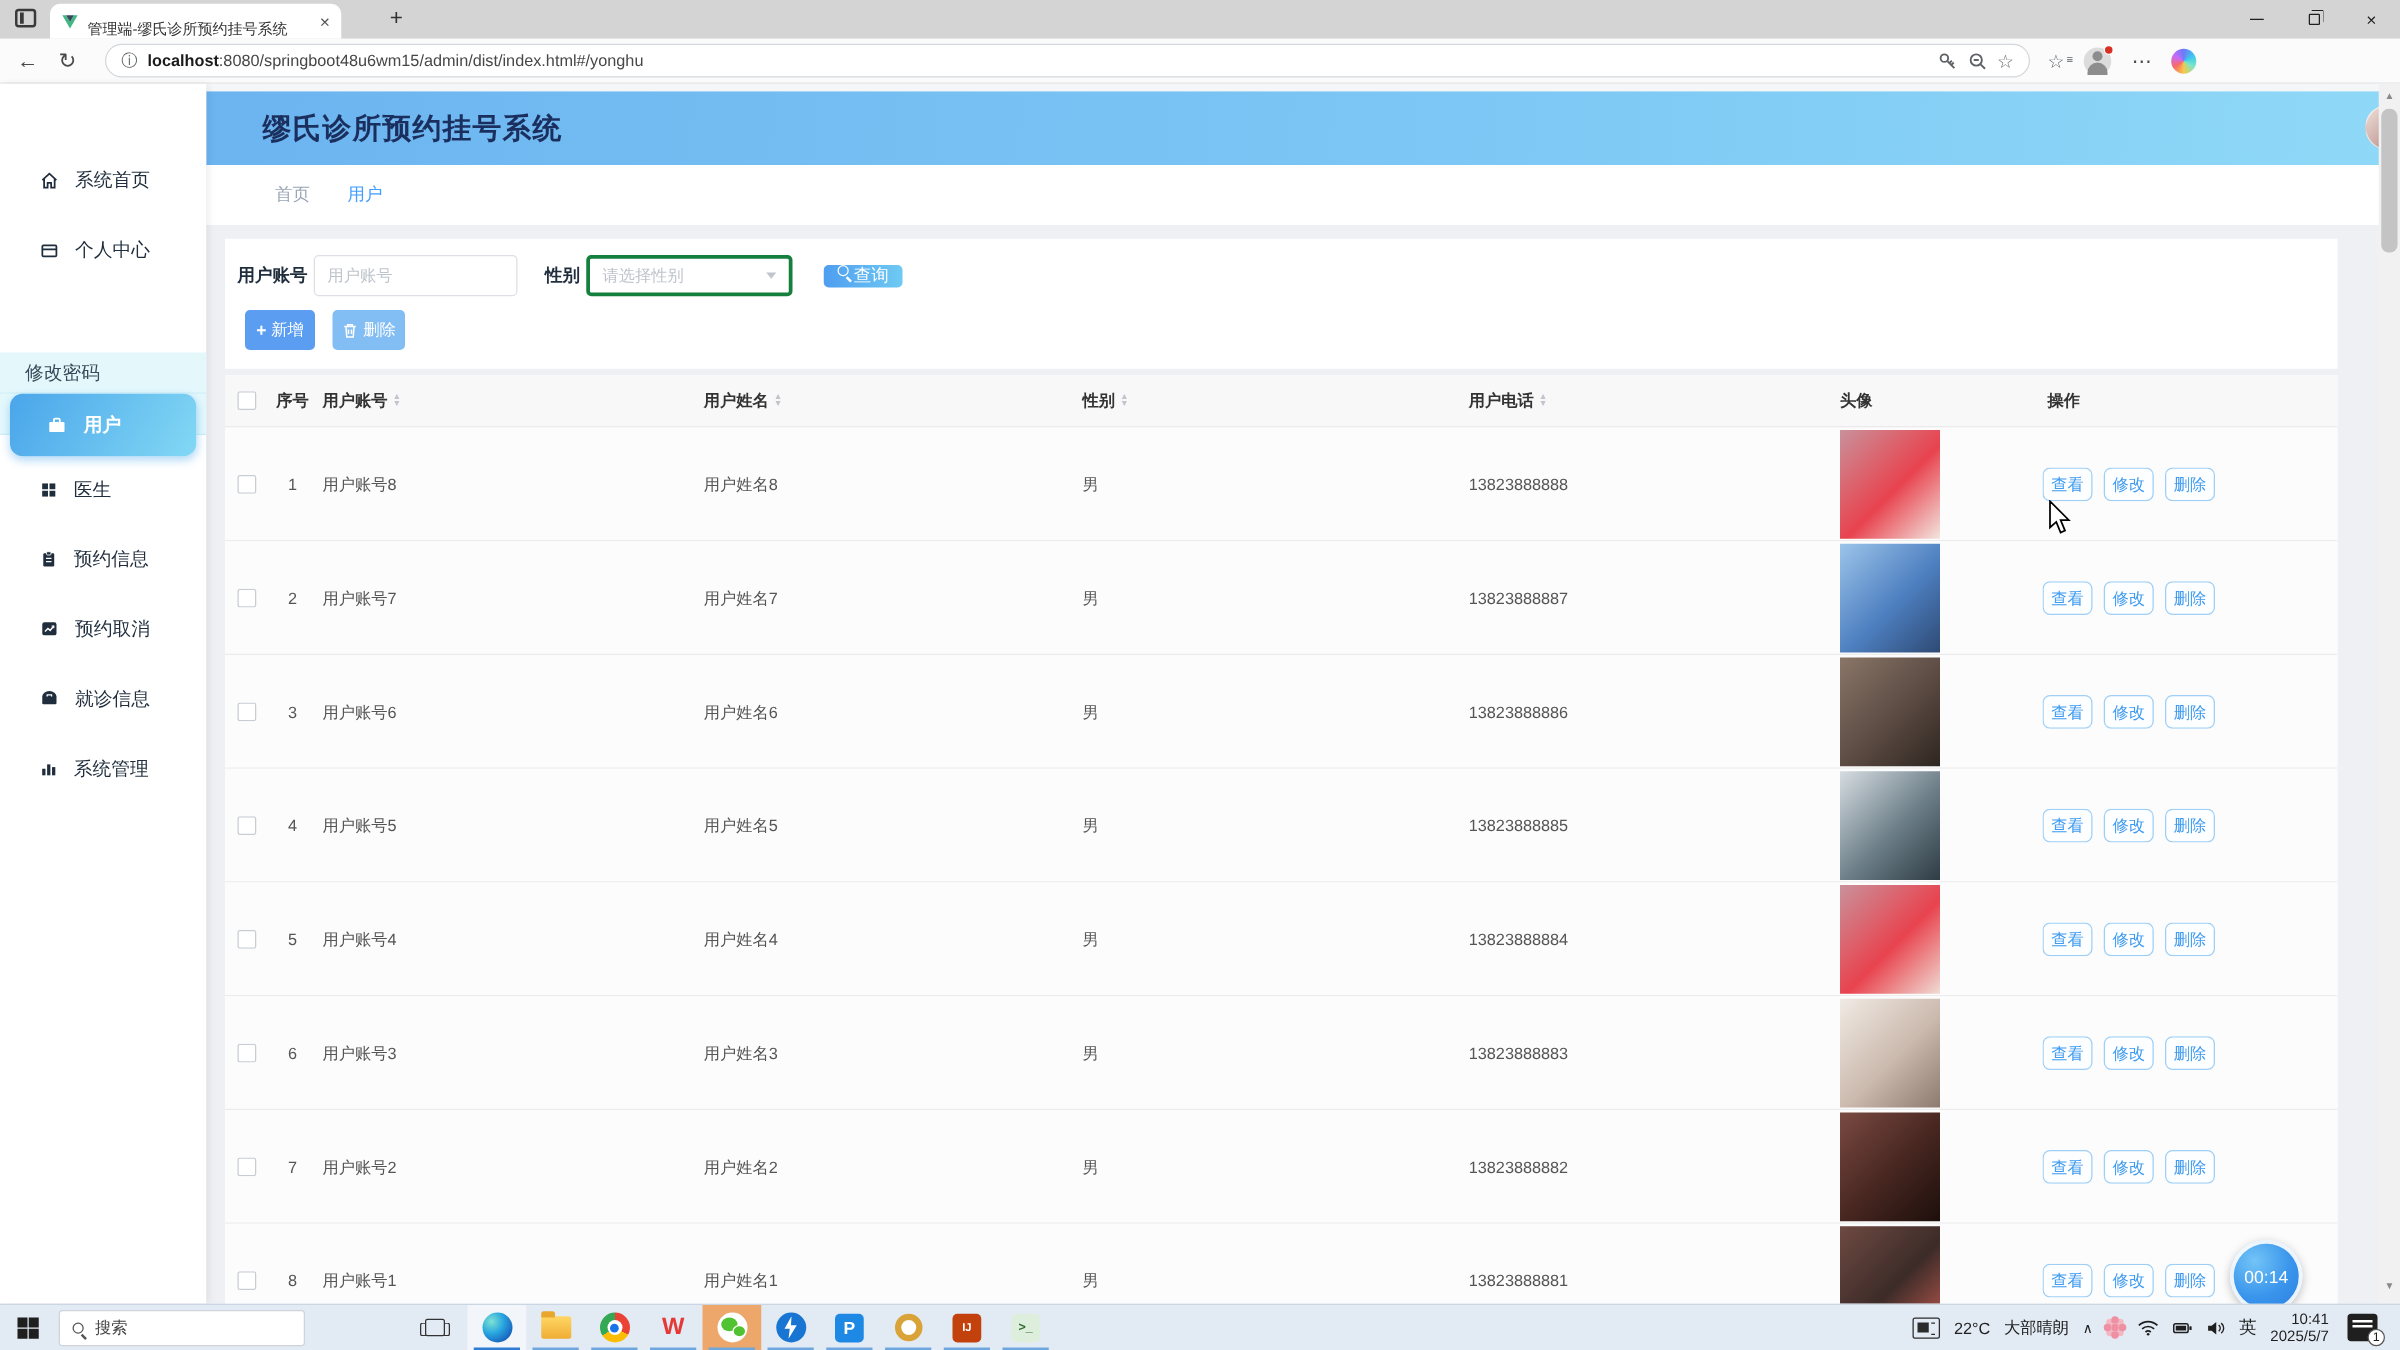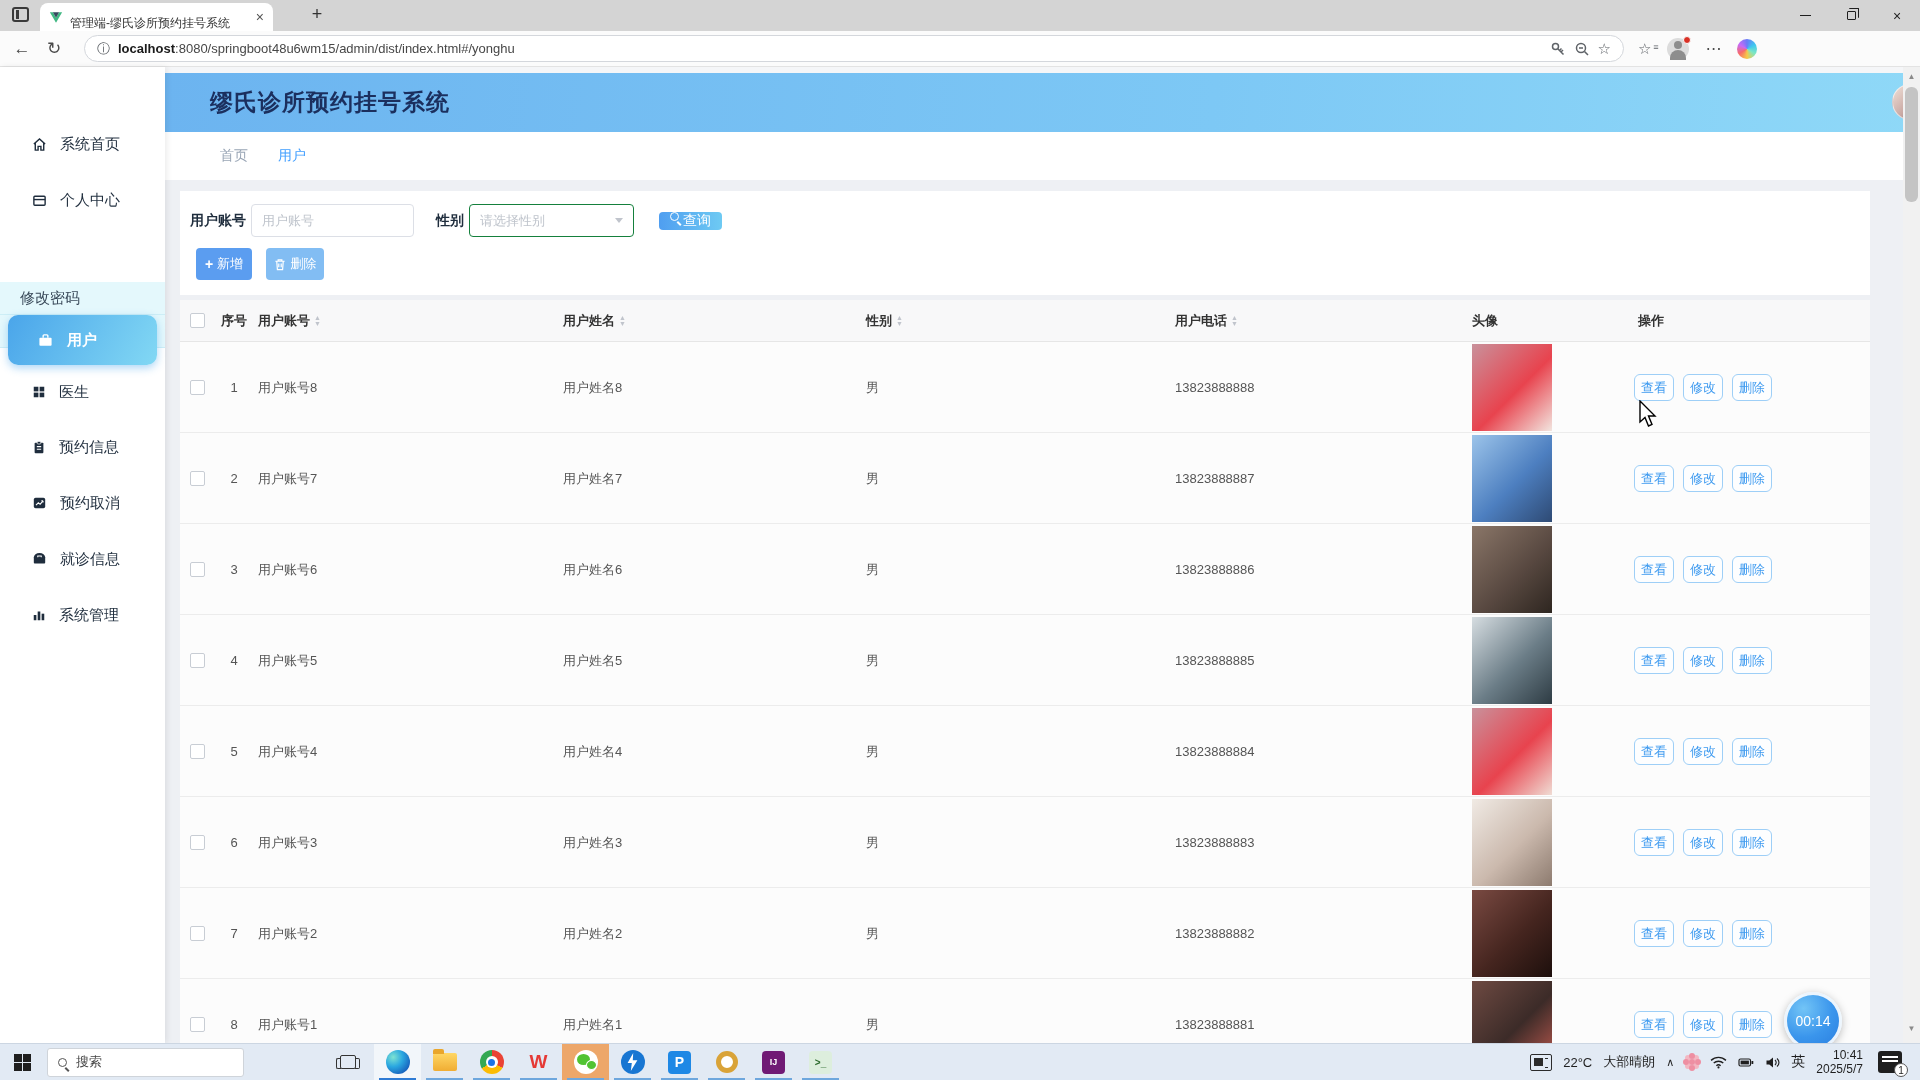--- a/index.html
+++ b/index.html
@@ -61,21 +61,21 @@
   .bc-home { color:#99a5b5; }
   .bc-current { color:#409eff; }
 
   
   .search-card { position:absolute; left:180px; top:191px; width:1690px; height:104px; background:#fff; padding:13px 0 0 10px; }
   .form-row { display:flex; align-items:center; }
   .f-label { font-size:14px; font-weight:bold; color:#1f2d3d; }
   .f-input { margin-left:5px; width:163px; height:33px; border:1px solid #dcdfe6; border-radius:4px; padding:0 10px; font-size:13px; color:#333; font-family:inherit; }
   .f-input::placeholder { color:#bfc4cc; }
   .f-label2 { margin-left:22px; font-size:14px; font-weight:bold; color:#1f2d3d; }
-  .f-select { margin-left:5px; width:165px; height:33px; border:1px solid #15803d; border-radius:4px; display:flex; align-items:center; justify-content:space-between; padding:0 10px; font-size:13px; color:#bfc4cc; background:#fff; }
+  .f-select { margin-left:5px; width:165px; height:33px; border:3px solid #15803d; border-radius:4px; display:flex; align-items:center; justify-content:space-between; padding:0 10px; font-size:13px; color:#bfc4cc; background:#fff; }
   .sel-caret { width:0; height:0; border-left:4px solid transparent; border-right:4px solid transparent; border-top:5px solid #c0c4cc; }
   .query-btn { margin-left:25px; width:63px; height:18px; border:none; border-radius:4px; background:linear-gradient(90deg,#4f9ef0,#6ecaf3); color:#fff; font-size:14px; display:flex; align-items:flex-start; justify-content:center; gap:4px; font-family:inherit; }
   .btn-row { margin-top:11px; display:flex; gap:14px; padding-left:6px; }
   .add-btn { width:56px; height:32px; border:none; border-radius:4px; background:#5b9df0; color:#fff; font-size:13px; display:flex; align-items:center; justify-content:center; gap:4px; font-family:inherit; }
   .del-btn { width:58px; height:32px; border:none; border-radius:4px; background:#82bdf3; color:#fff; font-size:13px; display:flex; align-items:center; justify-content:center; gap:5px; font-family:inherit; }
   .plus-g { font-size:14px; font-weight:bold; }
 
   
   .table-card { position:absolute; left:180px; top:300px; width:1690px; height:743px; background:#fff; overflow:hidden; }
   .thead, .trow { display:grid; grid-template-columns:34px 40px 305px 303px 309px 297px 166px 1fr; align-items:center; }
@@ -137,21 +137,21 @@
   .ic-chrome::before { content:""; position:absolute; left:6px; top:6px; width:12px; height:12px; border-radius:50%; background:#fff; }
   .ic-chrome::after { content:""; position:absolute; left:8.5px; top:8.5px; width:7px; height:7px; border-radius:50%; background:#1a73e8; }
   .ic-wps { color:#e53935; font-size:19px; font-weight:bold; }
   .ic-wechat { position:relative; width:24px; height:24px; border-radius:50%; background:#fff; }
   .ic-wechat::before { content:""; position:absolute; left:3px; top:4px; width:13px; height:11px; border-radius:50%; background:#51c332; }
   .ic-wechat::after { content:""; position:absolute; left:12px; top:10px; width:9px; height:8px; border-radius:50%; background:#51c332; border:1.5px solid #fff; }
   .ic-thunder { position:relative; width:24px; height:24px; border-radius:50%; background:#1876d2; }
   .ic-thunder::before { content:""; position:absolute; left:5px; top:3px; width:14px; height:18px; background:#fff; clip-path:polygon(55% 0%,15% 55%,45% 55%,38% 100%,85% 40%,52% 40%); }
   .ic-p { width:23px; height:23px; border-radius:4px; background:#1e88e5; color:#fff; font-weight:bold; font-size:14px; display:flex; align-items:center; justify-content:center; }
   .ic-gold { width:22px; height:22px; border-radius:50%; border:5px solid #d9a338; background:#fff; }
-  .ic-idea { width:23px; height:23px; border-radius:4px; background:#701a75; color:#fff; font-size:9px; font-weight:bold; display:flex; align-items:center; justify-content:center; }
+  .ic-idea { width:23px; height:23px; border-radius:4px; background:#c2410c; color:#fff; font-size:9px; font-weight:bold; display:flex; align-items:center; justify-content:center; }
   .ic-term { width:23px; height:23px; border-radius:4px; background:#ddeedd; color:#2d6b2d; font-size:10px; font-weight:bold; display:flex; align-items:center; justify-content:center; }
 
   .tray { margin-left:auto; display:flex; align-items:center; gap:11px; padding-right:10px; }
   .weather-ic { width:22px; height:17px; border:1.6px solid #2b2b2b; border-radius:2px; position:relative; }
   .weather-ic::before { content:""; position:absolute; left:3px; top:3px; width:9px; height:8px; background:#2b2b2b; }
   .weather-ic::after { content:""; position:absolute; left:14px; top:3px; width:3px; height:8px; border-top:1.6px solid #2b2b2b; border-bottom:1.6px solid #2b2b2b; }
   .tray-txt { font-size:13px; color:#1f1f1f; white-space:nowrap; }
   .chev-up { font-size:11px; color:#1f1f1f; }
   .flower { width:6px; height:6px; border-radius:50%; background:#ee8fa2; box-shadow:6px 0 0 #ee8fa2,-6px 0 0 #ee8fa2,0 6px 0 #ee8fa2,0 -6px 0 #ee8fa2,4px 4px 0 #f3b7c2,-4px -4px 0 #f3b7c2,4px -4px 0 #f3b7c2,-4px 4px 0 #f3b7c2; margin:0 4px; }
   .lang-ind { font-size:14px; color:#1f1f1f; }

